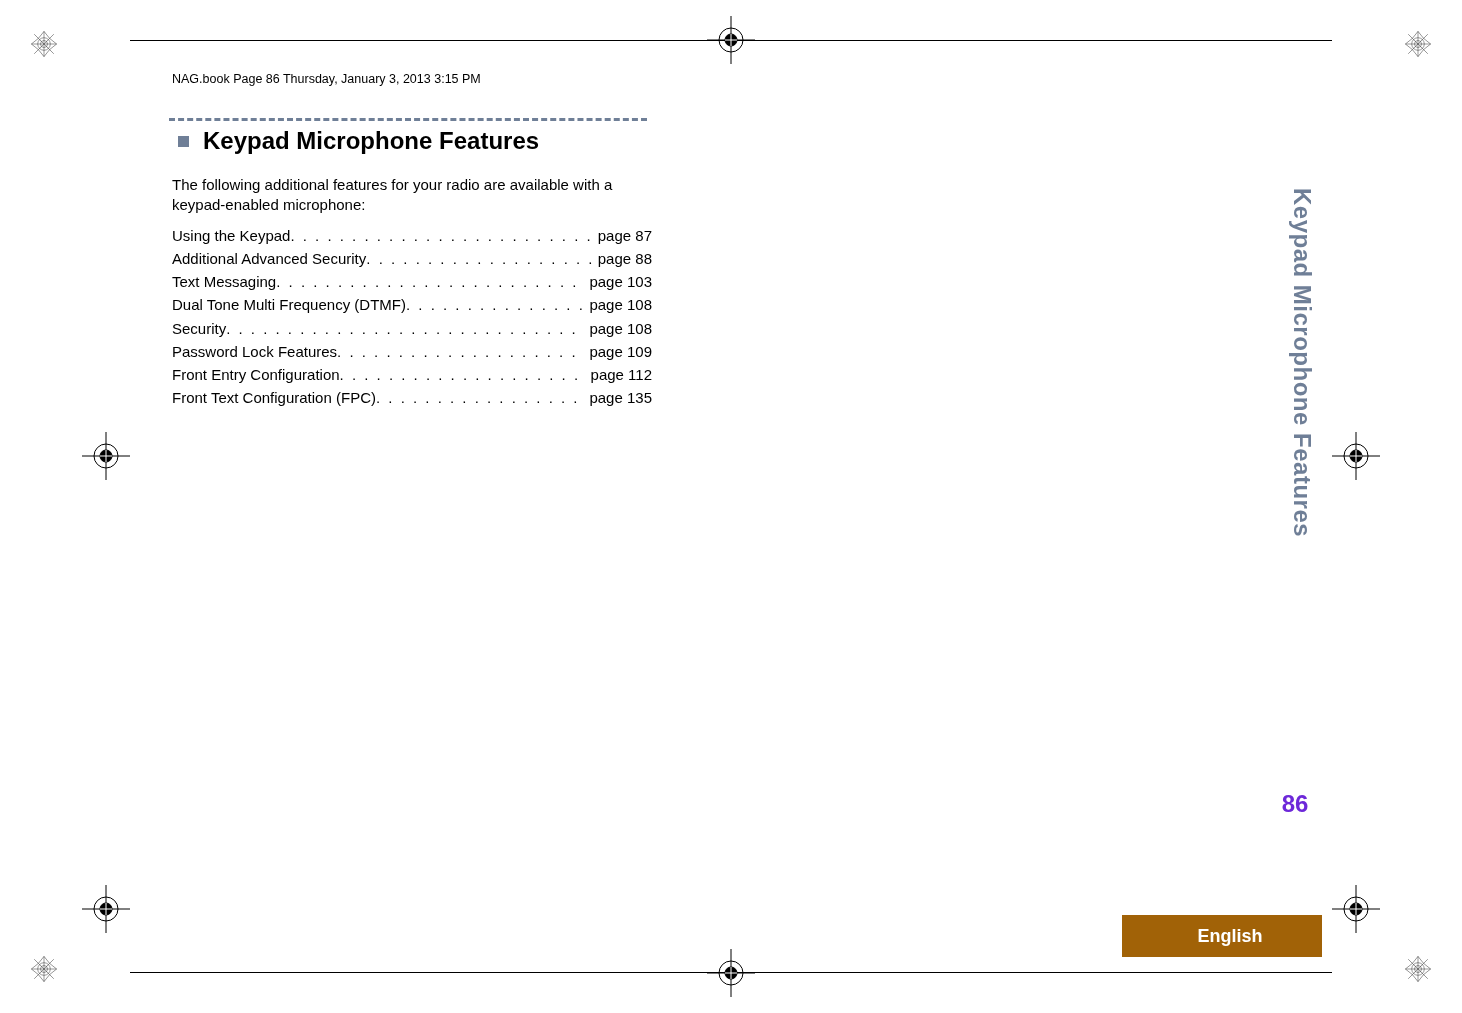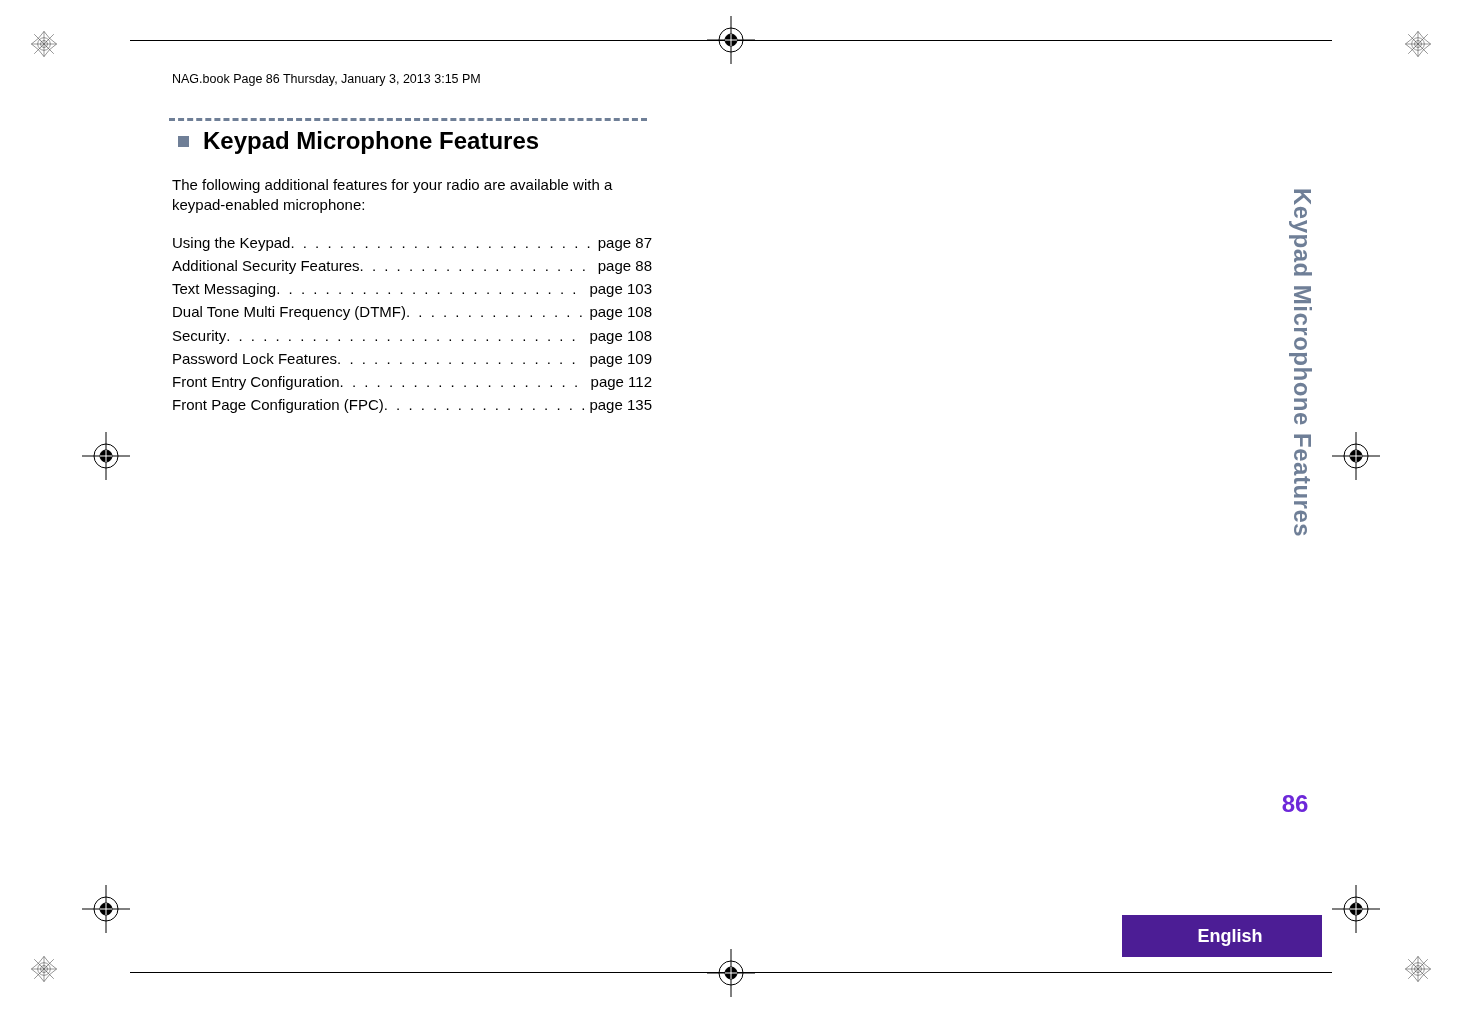--- a/index.html
+++ b/index.html
@@ -98,21 +98,21 @@
     h1.section-title {
       font-size: 24px;
       font-weight: bold;
       color: #000;
     }
 
     .intro {
       font-size: 15px;
       color: #000;
       line-height: 1.35;
-      margin-bottom: 15px;
+      margin-bottom: 8px;
     }
 
     .toc {
       list-style: none;
       font-size: 15px;
       color: #000;
     }
 
     .toc li {
       display: flex;
@@ -171,21 +171,21 @@
       color: #6d28d9;
     }
 
     
     .lang-bar {
       position: absolute;
       right: 140px;
       bottom: 56px;
       width: 200px;
       height: 42px;
-      background: #4c1d95;
+      background: #a16207;
       display: flex;
       align-items: center;
       justify-content: center;
       padding-left: 16px;
     }
     .lang-bar span {
       font-size: 18px;
       font-weight: bold;
       color: #fff;
     }
@@ -360,21 +360,21 @@
   </div>
   <p class="intro">The following additional features for your radio are available with a keypad-enabled microphone:</p>
 
   <ul class="toc">
     <li>
       <span class="label">Using the Keypad</span>
       <span class="dots"></span>
       <span class="page">page 87</span>
     </li>
     <li>
-      <span class="label">Additional Security Features</span>
+      <span class="label">Additional Advanced Security</span>
       <span class="dots"></span>
       <span class="page">page 88</span>
     </li>
     <li>
       <span class="label">Text Messaging</span>
       <span class="dots"></span>
       <span class="page">page 103</span>
     </li>
     <li>
       <span class="label">Dual Tone Multi Frequency (DTMF)</span>
@@ -390,21 +390,21 @@
       <span class="label">Password Lock Features</span>
       <span class="dots"></span>
       <span class="page">page 109</span>
     </li>
     <li>
       <span class="label">Front Entry Configuration</span>
       <span class="dots"></span>
       <span class="page">page 112</span>
     </li>
     <li>
-      <span class="label">Front Page Configuration (FPC)</span>
+      <span class="label">Front Text Configuration (FPC)</span>
       <span class="dots"></span>
       <span class="page">page 135</span>
     </li>
   </ul>
 </div>
 
 <div class="side-tab">
   <span class="vtext">Keypad Microphone Features</span>
 </div>
 

